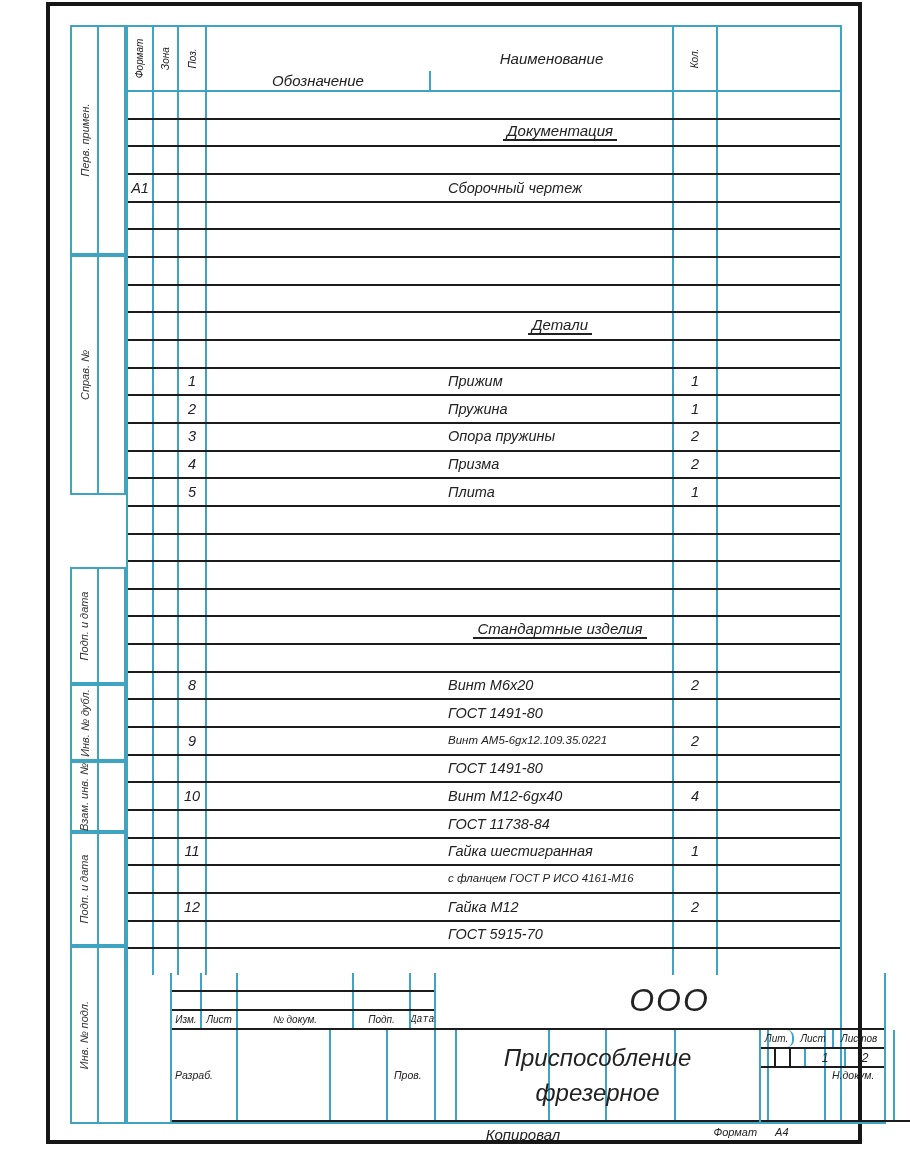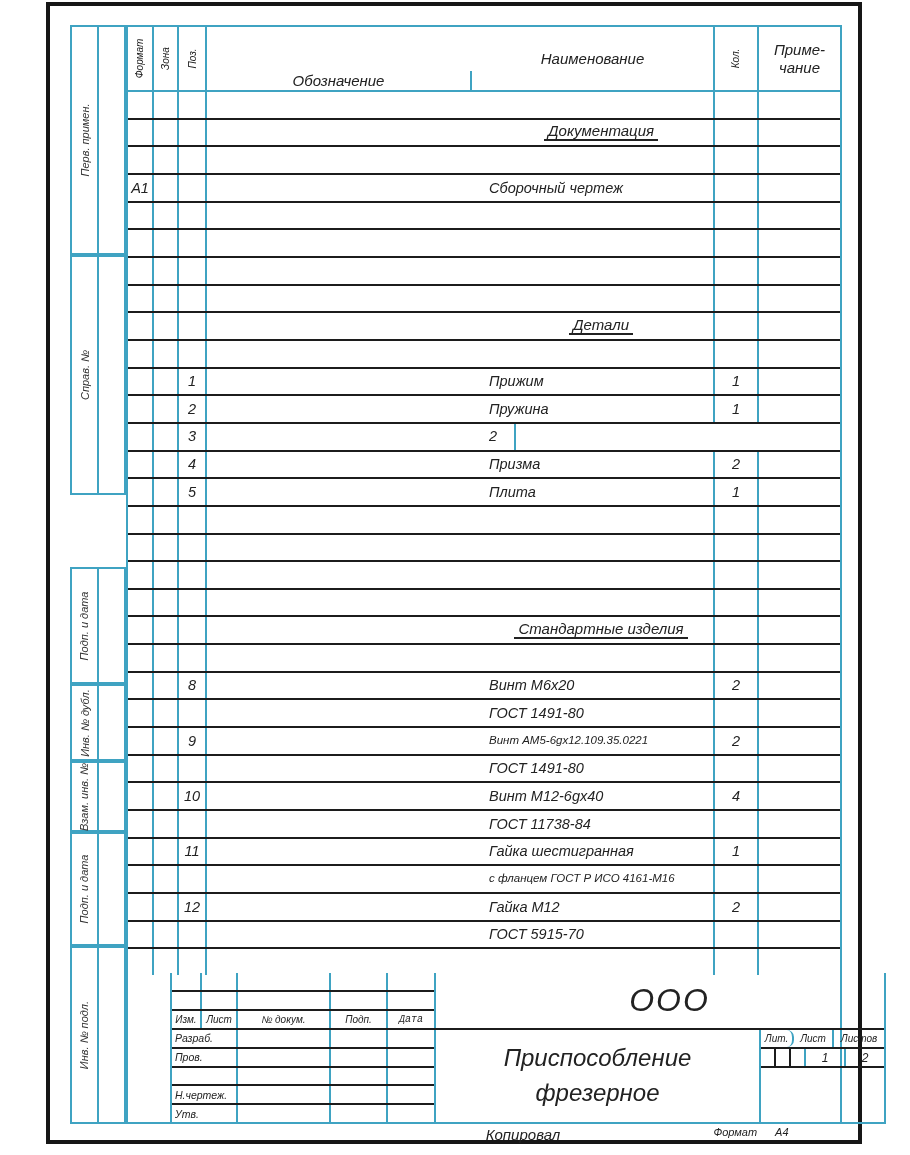--- a/index.html
+++ b/index.html
@@ -17,21 +17,21 @@
   
   .spec{position:absolute;left:126px;top:25px;width:716px;height:1099px;
         border:2px solid #3fa3c2;box-sizing:border-box;display:flex;flex-direction:column;}
   .spec-header{height:65px;display:flex;border-bottom:2px solid #3fa3c2;box-sizing:border-box;flex:none;}
   .hcell{display:flex;align-items:center;justify-content:center;box-sizing:border-box;
         border-right:2px solid #3fa3c2;font-size:15px;text-align:center;}
   .hcell.vert span{transform:rotate(-90deg);white-space:nowrap;font-size:10px;}
   .c-fmt{width:26px;flex:none;}
   .c-zone{width:25px;flex:none;}
   .c-pos{width:28px;flex:none;}
-  .c-des{width:265px;flex:none;margin-top:44px;}
+  .c-des{width:224px;flex:none;margin-top:44px;}
   .c-name{width:243px;flex:none;}
   .c-qty{width:44px;flex:none;}
   .c-note{flex:1;border-right:none !important;}
   .rows{flex:none;height:883px;display:flex;flex-direction:column;}
   .srow{flex:1;display:flex;border-bottom:2px solid #1c1c1c;box-sizing:border-box;min-height:0;}
   .srow:last-child{border-bottom:none;}
   .cell{box-sizing:border-box;border-right:2px solid #3fa3c2;display:flex;align-items:center;
         font-size:14.5px;line-height:1;overflow:visible;white-space:nowrap;}
   .cell.center{justify-content:center;}
   .cell.padded{padding-left:17px;}
@@ -40,24 +40,24 @@
   
   .tblock{position:absolute;left:126px;top:973px;width:716px;height:151px;box-sizing:border-box;
         border:2px solid #3fa3c2;border-top:none;display:flex;flex-direction:column;margin-left:44px;}
   .tb-a{height:57px;flex:none;display:flex;border-bottom:2px solid #1c1c1c;box-sizing:border-box;}
   .mini{width:264px;flex:none;display:flex;flex-direction:column;border-right:2px solid #3fa3c2;box-sizing:border-box;}
   .mini .mrow{flex:1;display:flex;border-bottom:2px solid #1c1c1c;box-sizing:border-box;}
   .mini .mrow:last-child{border-bottom:none;}
   .mc{box-sizing:border-box;border-right:2px solid #3fa3c2;display:flex;align-items:center;justify-content:center;
         font-size:10px;white-space:nowrap;overflow:hidden;}
   .mc:last-child{border-right:none;font-family:Liberation Mono, monospace;}
-  .m1{width:30px;flex:none;}.m2{width:36px;flex:none;}.m3{width:93px;flex:none;}.m4{width:57px;flex:none;}.m5{flex:1;}
+  .m1{width:30px;flex:none;}.m2{width:36px;flex:none;}.m3{width:116px;flex:none;}.m4{width:57px;flex:none;}.m5{flex:1;}
   .docnum-cell{flex:1;display:flex;align-items:center;justify-content:center;font-size:32px;letter-spacing:2px;padding-left:19px;}
   .tb-b{flex:1;display:flex;}
-  .roles{width:264px;flex:none;display:flex;flex-direction:column;border-right:2px solid #3fa3c2;box-sizing:border-box;}
+  .roles{width:264px;flex:none;display:flex;flex-direction:row;border-right:2px solid #3fa3c2;box-sizing:border-box;}
   .rrow{flex:1;display:flex;border-bottom:2px solid #1c1c1c;box-sizing:border-box;}
   .rrow:last-child{border-bottom:none;}
   .rc{box-sizing:border-box;border-right:2px solid #3fa3c2;display:flex;align-items:center;font-size:10.5px;
         padding-left:3px;white-space:nowrap;overflow:hidden;}
   .rc:last-child{border-right:none;}
   .r1{width:66px;flex:none;}.r2{width:93px;flex:none;}.r3{width:57px;flex:none;}.r4{flex:1;}
   .tname{width:325px;flex:none;border-right:2px solid #3fa3c2;box-sizing:border-box;
         display:flex;flex-direction:column;align-items:center;justify-content:center;font-size:24px;line-height:1.45;}
   .tright{flex:1;display:flex;flex-direction:column;}
   .lit-head{height:19px;flex:none;display:flex;border-bottom:2px solid #1c1c1c;box-sizing:border-box;}
@@ -137,23 +137,20 @@
         </div>
       <div class="hcell c-des">
           <span>Обозначение</span>
         </div>
       <div class="hcell c-name">
           <span>Наименование</span>
         </div>
       <div class="hcell vert c-qty">
           <span>Кол.</span>
         </div>
-      <div class="hcell c-note">
-        <span style="line-height:1.15;"><span>Приме-</span><br><span>чание</span></span>
-      </div>
     </div>
     <div class="rows" id="rows">
         <div class="srow">
           <div class="cell c-fmt center"></div>
           <div class="cell c-zone center"></div>
           <div class="cell c-pos center"></div>
           <div class="cell c-des"></div>
           <div class="cell c-name padded"></div>
           <div class="cell c-qty center"></div>
           <div class="cell c-note"></div>
@@ -259,20 +256,21 @@
           <div class="cell c-des"></div>
           <div class="cell c-name padded">Пружина</div>
           <div class="cell c-qty center">1</div>
           <div class="cell c-note"></div>
         </div>
         <div class="srow">
           <div class="cell c-fmt center"></div>
           <div class="cell c-zone center"></div>
           <div class="cell c-pos center">3</div>
           <div class="cell c-des"></div>
+          <div class="cell c-name padded">Опора пружины</div>
           <div class="cell c-qty center">2</div>
           <div class="cell c-note"></div>
         </div>
         <div class="srow">
           <div class="cell c-fmt center"></div>
           <div class="cell c-zone center"></div>
           <div class="cell c-pos center">4</div>
           <div class="cell c-des"></div>
           <div class="cell c-name padded">Призма</div>
           <div class="cell c-qty center">2</div>
@@ -486,21 +484,21 @@
             <div class="rc r3"></div>
             <div class="rc r4"></div>
         </div>
         <div class="rrow">
           <div class="rc r1"></div>
             <div class="rc r2"></div>
             <div class="rc r3"></div>
             <div class="rc r4"></div>
         </div>
         <div class="rrow">
-          <div class="rc r1">Н.чертеж.</div>
+          <div class="rc r1">Н.докум.</div>
             <div class="rc r2"></div>
             <div class="rc r3"></div>
             <div class="rc r4"></div>
         </div>
         <div class="rrow">
           <div class="rc r1">Утв.</div>
             <div class="rc r2"></div>
             <div class="rc r3"></div>
             <div class="rc r4"></div>
         </div>

